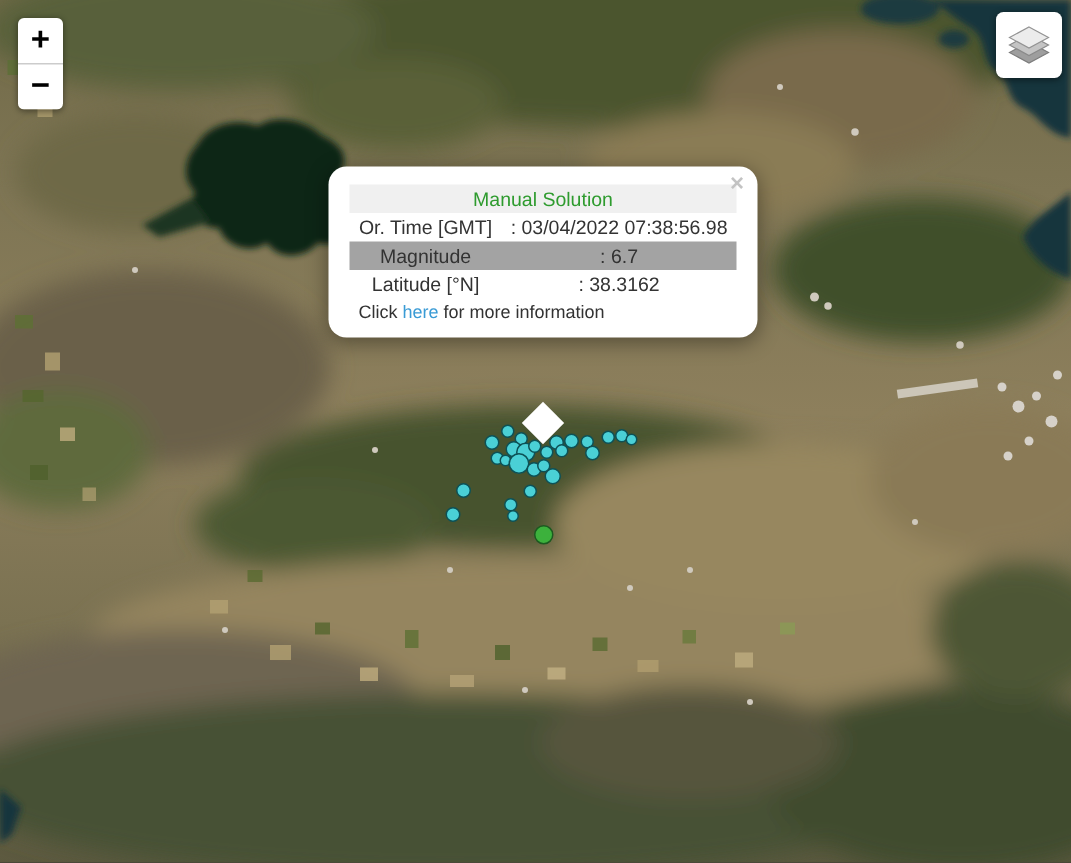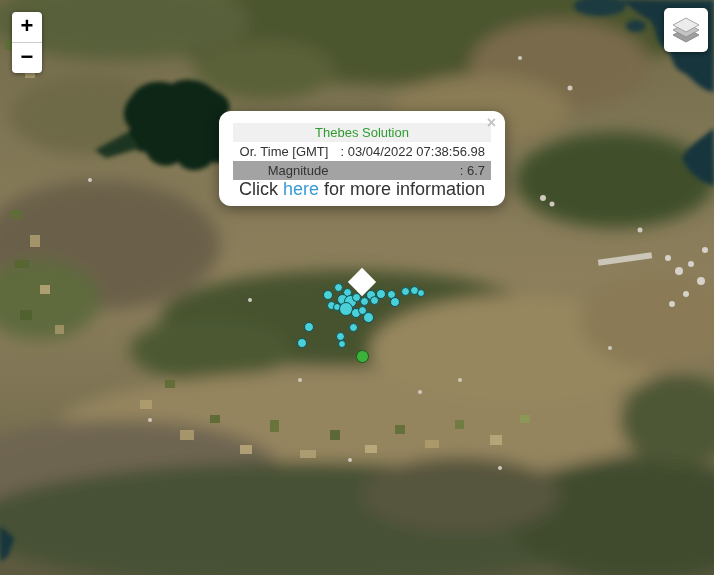--- a/index.html
+++ b/index.html
@@ -16,26 +16,26 @@
     background:#fff;border-radius:12px;z-index:500;
     padding:12px 14px 8px 14px;
     box-shadow:0 3px 14px rgba(0,0,0,.4);
     color:#333;
   }
   .popup-tip{
     position:absolute;left:352px;top:272px;width:20px;height:20px;
     background:#fff;transform:rotate(45deg);z-index:499;
   }
   .popup table{width:100%;border-collapse:collapse;font-size:13px;line-height:15px;color:#333;}
-  .popup td,.popup th{padding:2px 6px;white-space:nowrap;text-align:right;font-weight:normal;}
+  .popup td,.popup th{padding:2px 6px;white-space:nowrap;text-align:center;font-weight:normal;}
   .popup tr.alt{background:#a3a3a3;}
   .popup .title-row{background:#f0f0f0;}
   .popup .title-cell{text-align:center;padding:2px 6px;}
   .popup td.lbl{width:96px;}
-  .popup-footer{font-size:18px;line-height:15px;padding:2px 6px 1px 6px;white-space:nowrap;}
+  .popup-footer{font-size:12px;line-height:15px;padding:2px 6px 1px 6px;white-space:nowrap;}
   .popup-footer a{text-decoration:none;cursor:pointer;}
   .close-btn{
     position:absolute;top:5px;right:9px;color:#c3c3c3;cursor:pointer;
     font-size:16px;line-height:14px;font-weight:bold;text-decoration:none;
   }
   
   .zoom-bar{
     position:absolute;top:12px;left:12px;width:30px;z-index:600;
     border-radius:4px;overflow:hidden;box-shadow:0 1px 4px rgba(0,0,0,.45);
   }
@@ -194,32 +194,36 @@
       <div class="marker" style="left: 355.5px; top: 349.5px; width: 13px; height: 13px; background: rgb(60, 177, 60); border: 1.5px solid rgb(28, 90, 32);"></div>
     </div>
 
   <div class="popup-tip"></div>
 
   <div class="popup">
     <a class="close-btn">×</a>
     <table>
       <tbody>
         <tr class="title-row">
-          <th class="title-cell" colspan="2" style="color: rgb(46, 155, 46);">Thebes Solution</th>
+          <th class="title-cell" colspan="2" style="color: rgb(46, 155, 46);">Manual Solution</th>
         </tr>
       </tbody>
       <tbody>
           <tr>
             <td class="lbl">Or. Time [GMT]</td>
             <td class="val">: 03/04/2022 07:38:56.98</td>
           </tr>
           <tr class="alt">
             <td class="lbl">Magnitude</td>
             <td class="val">: 6.7</td>
           </tr>
+          <tr>
+            <td class="lbl">Latitude [°N]</td>
+            <td class="val">: 38.3162</td>
+          </tr>
         </tbody>
     </table>
     <div class="popup-footer"><span>Click </span><a style="color: rgb(58, 155, 213);">here</a><span> for more information</span></div>
   </div>
 
   <div class="zoom-bar">
     <a class="zoom-btn">+</a>
     <a class="zoom-btn">−</a>
   </div>
 

